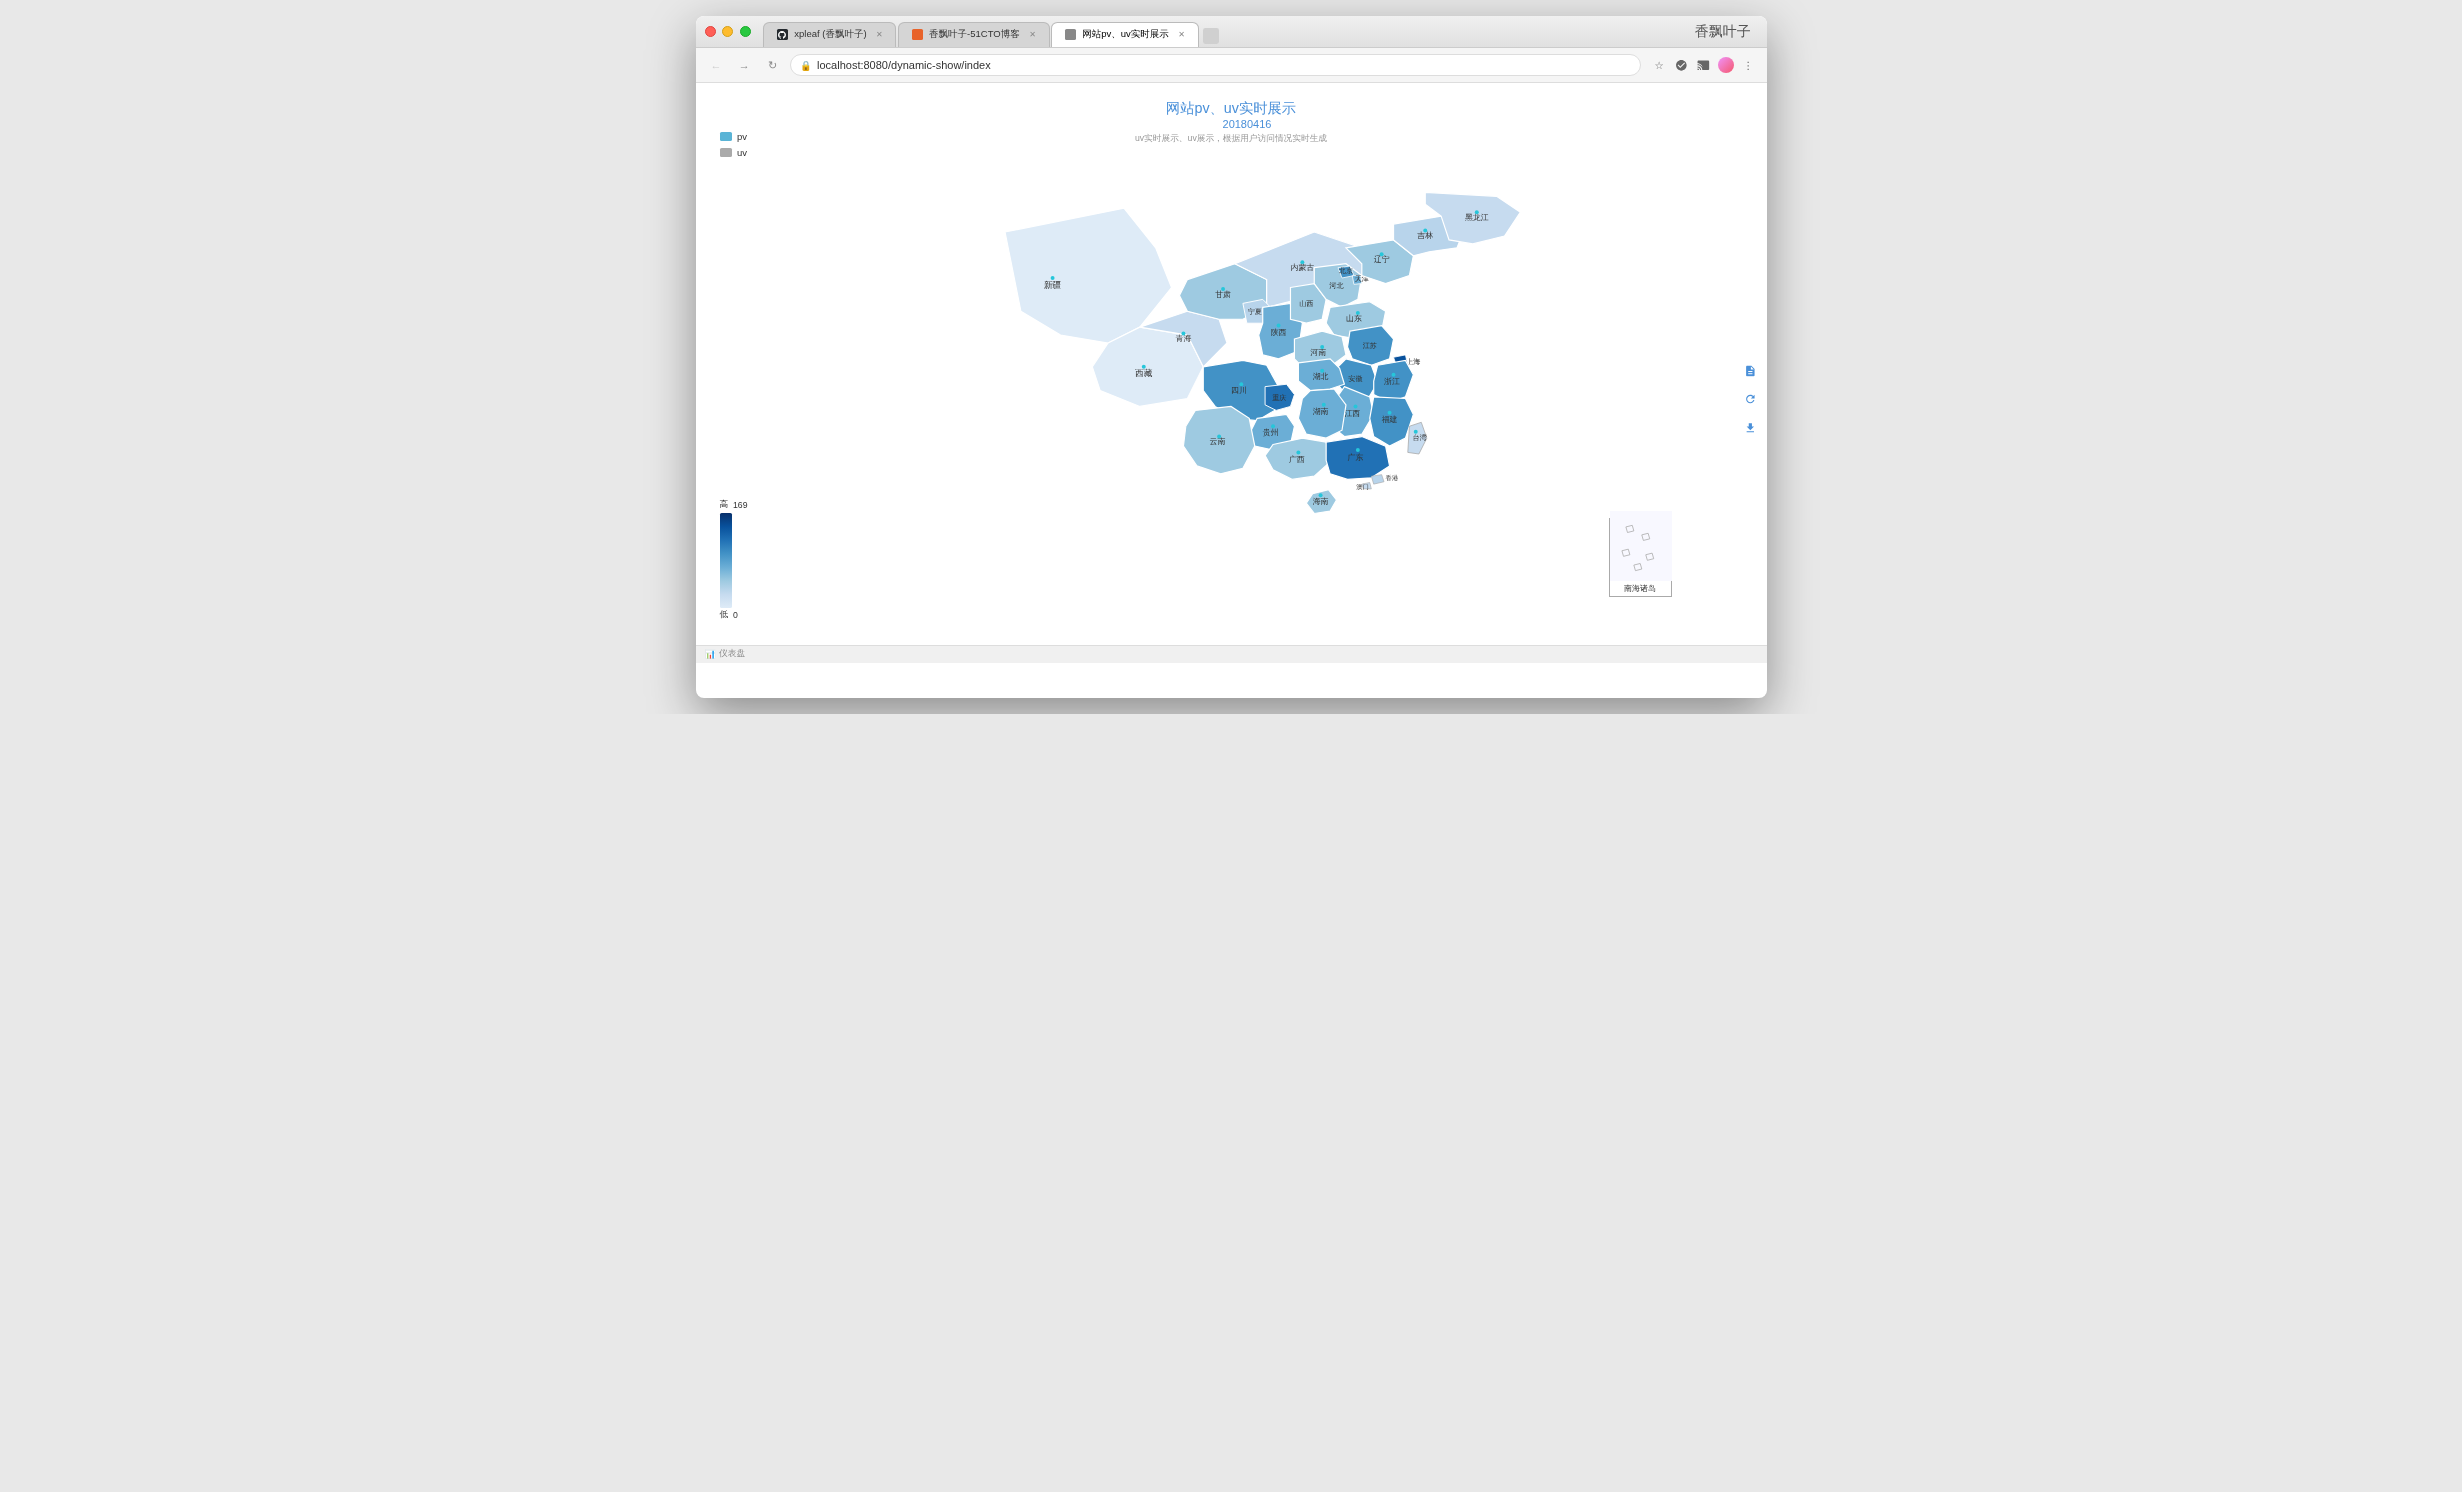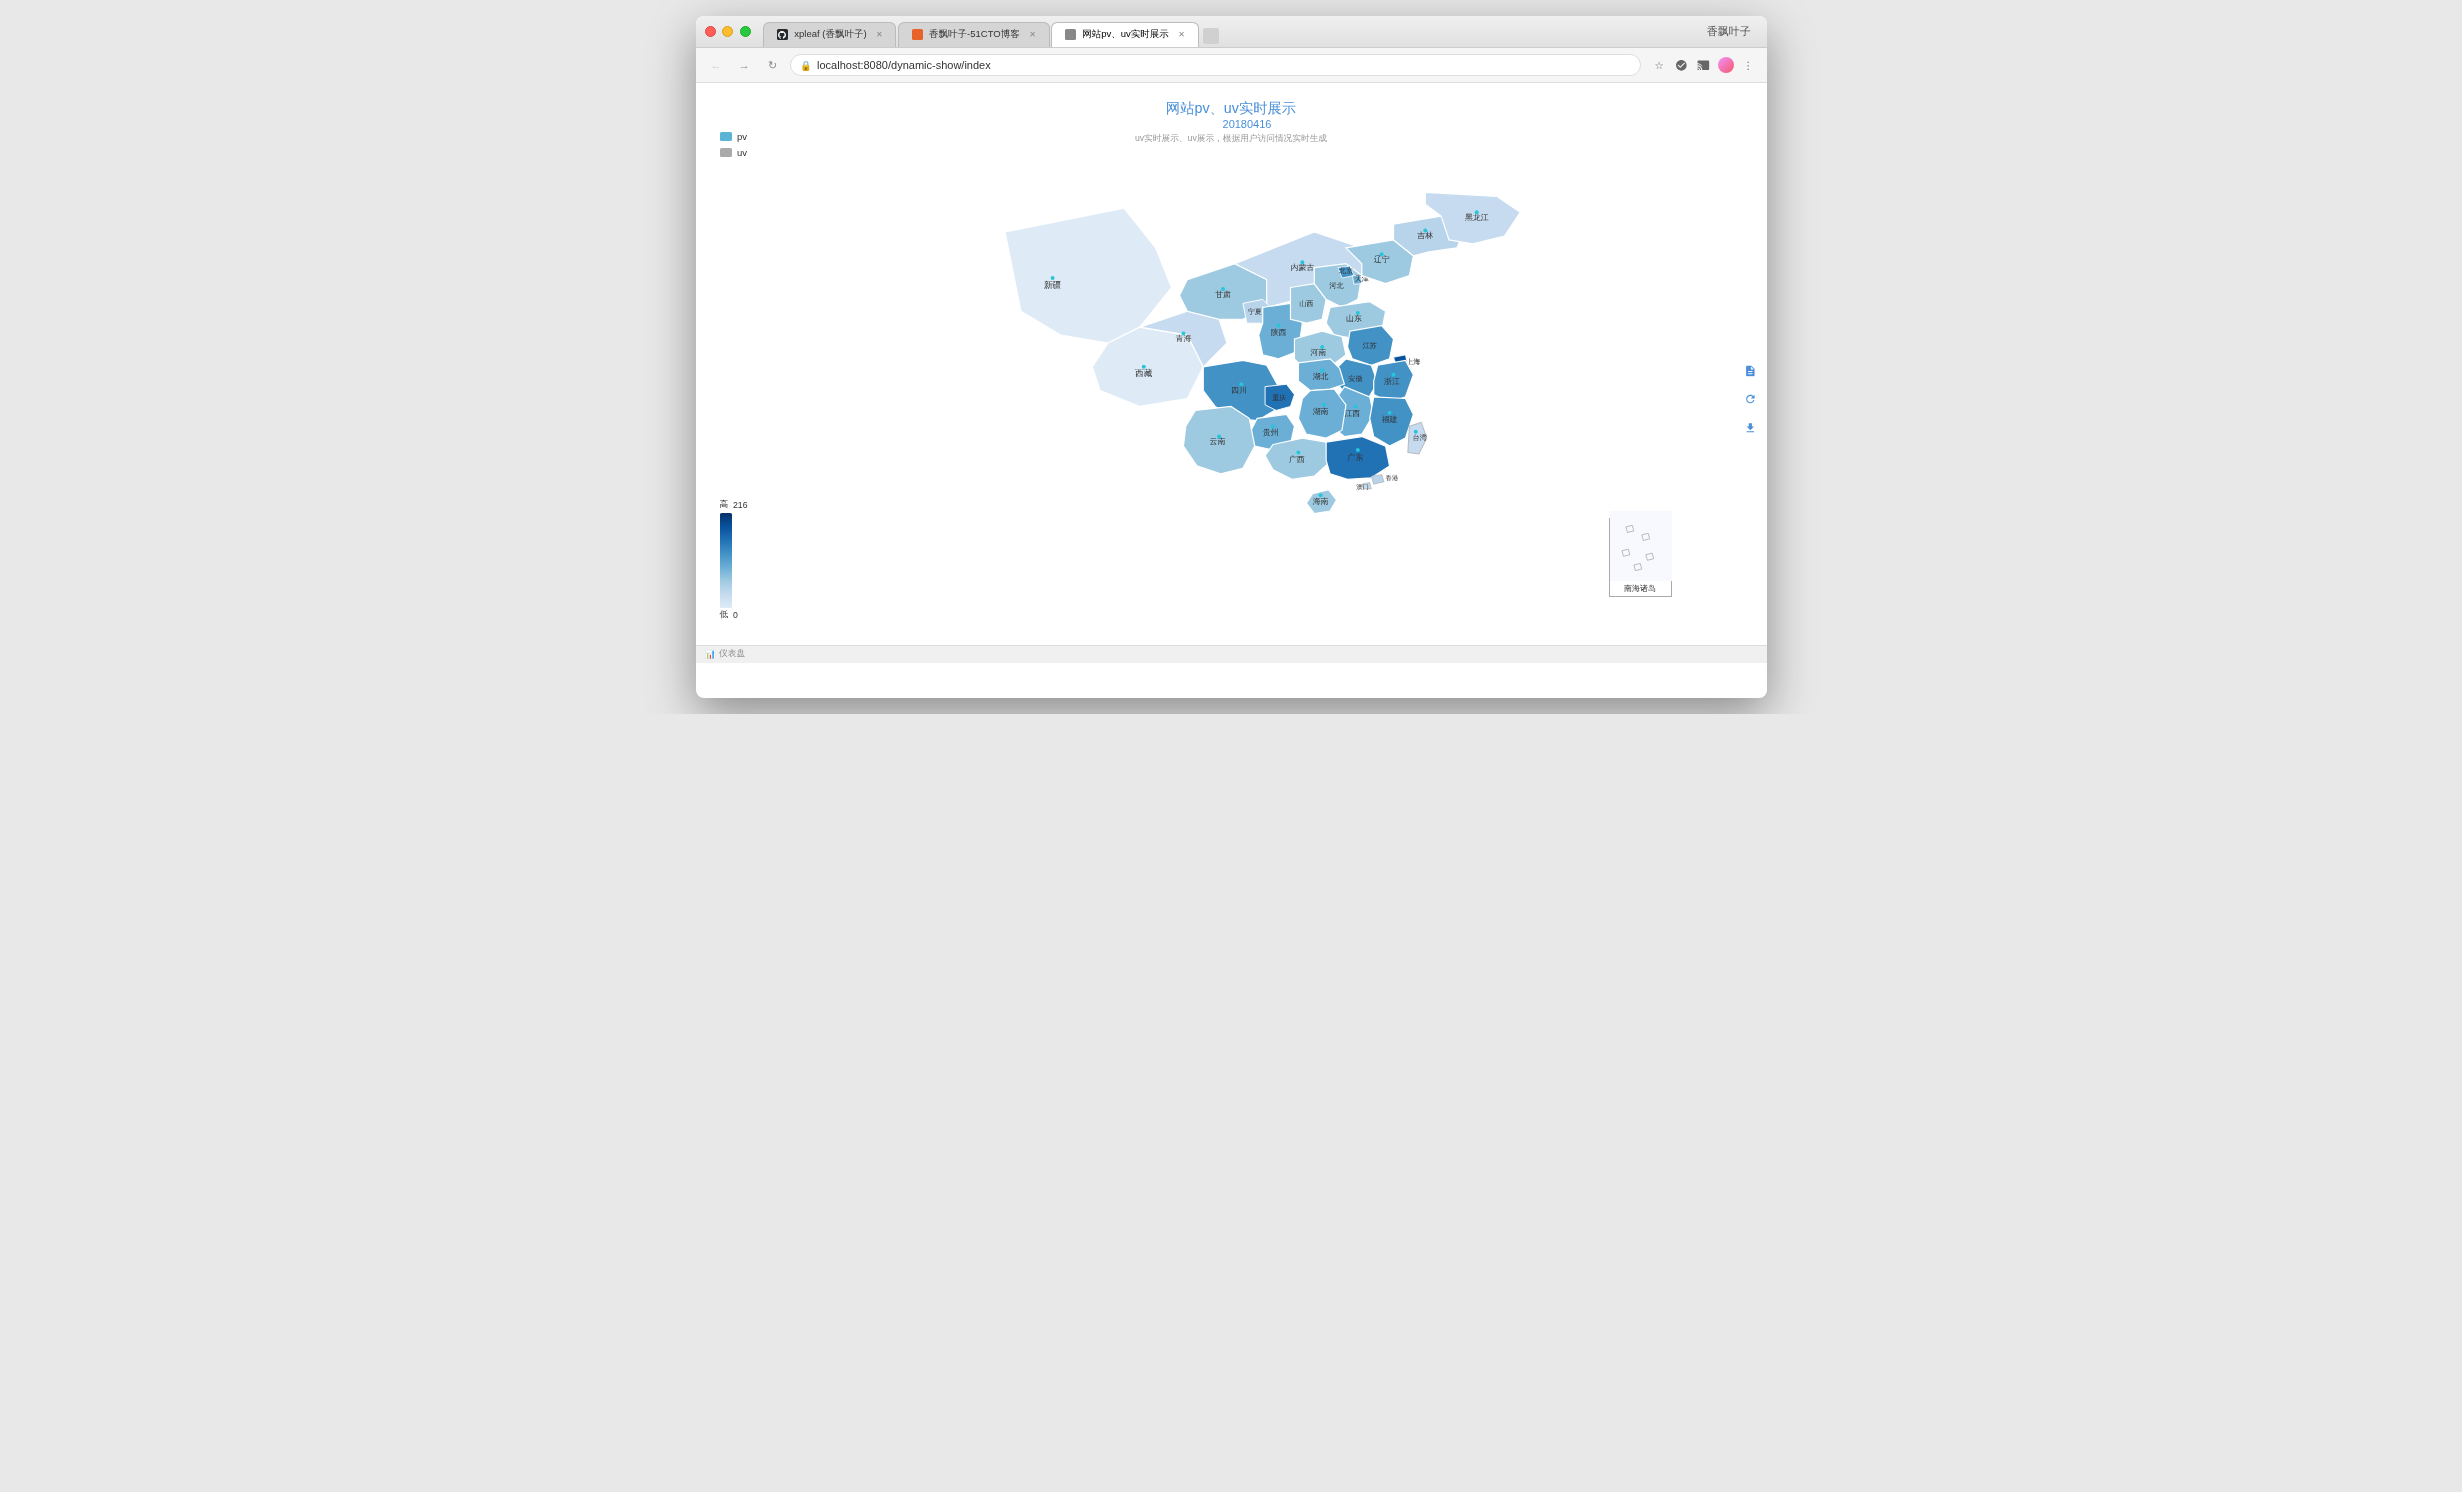--- a/index.html
+++ b/index.html
@@ -16,21 +16,21 @@
     .tl-yellow { background: #febc2e; border: 0.8px solid #d4a017; }
     .tl-green { background: #28c840; border: 0.8px solid #1aab29; }
 
     
     .tabs-bar { display: flex; align-items: flex-end; flex: 1; height: 100%; }
     .tab { height: 25.4px; padding: 0 12.7px; display: flex; align-items: center; gap: 6.3px; font-size: 9.5px; color: #333; background: #d5d5d5; border-radius: 6.3px 6.3px 0 0; margin-right: 1.6px; cursor: pointer; border: 0.8px solid #bbb; border-bottom: none; }
     .tab.active { background: #fff; color: #000; }
     .tab-icon { width: 11px; height: 11px; border-radius: 1.6px; flex-shrink: 0; }
     .tab-close { font-size: 8px; color: #888; margin-left: 3.2px; cursor: pointer; }
     .new-tab-btn { width: 22px; height: 22px; display: flex; align-items: center; justify-content: center; font-size: 11px; color: #888; cursor: pointer; }
-    .window-title { margin-left: auto; font-size: 11px; color: #555; padding-right: 6.3px; }
+    .window-title { margin-left: auto; font-size: 14px; color: #555; padding-right: 6.3px; }
 
     
     .toolbar { background: #f5f5f5; height: 35px; display: flex; align-items: center; padding: 0 9.5px; gap: 6.3px; border-bottom: 0.8px solid #ddd; }
     .nav-btn { width: 22px; height: 22px; display: flex; align-items: center; justify-content: center; border-radius: 50%; cursor: pointer; color: #888; font-size: 11px; }
     .nav-btn.disabled { color: #ccc; cursor: default; }
     .address-bar { flex: 1; height: 22px; background: #fff; border: 0.8px solid #ddd; border-radius: 11px; display: flex; align-items: center; padding: 0 9.5px; gap: 4.8px; }
     .address-text { font-size: 11px; color: #333; flex: 1; }
     .toolbar-icons { display: flex; gap: 4.8px; margin-left: 3.2px; }
     .toolbar-icon { width: 17.5px; height: 17.5px; display: flex; align-items: center; justify-content: center; color: #666; font-size: 10.3px; cursor: pointer; }
 
@@ -295,21 +295,21 @@
             <path d="M45,55 L53,53 L55,60 L47,62 Z" fill="none" stroke="#aaa" stroke-width="1"></path>
             <path d="M30,68 L38,66 L40,73 L32,75 Z" fill="none" stroke="#aaa" stroke-width="1"></path>
           </svg>
         </div>
         <span>南海诸岛</span>
       </div>
 
       <div style="position:absolute; left:24px; bottom:24px;">
         <div style="display:flex; align-items:center; gap:4.8px; margin-bottom:1.6px;">
           <span style="font-size:8.7px;color:#333;">高</span>
-          <span style="font-size:8.7px;color:#333;">216</span>
+          <span style="font-size:8.7px;color:#333;">169</span>
         </div>
         <div style="display:flex; gap:6.3px; align-items:stretch;">
           <div style="width:12.7px; height:95px; background: linear-gradient(to bottom, #08306b, #08519c, #2171b5, #4292c6, #6baed6, #9ecae1, #c6dbef, #deebf7); border-radius:1.6px;"></div>
         </div>
         <div style="display:flex; align-items:center; gap:4.8px; margin-top:1.6px;">
           <span style="font-size:8.7px;color:#333;">低</span>
           <span style="font-size:8.7px;color:#333;">0</span>
         </div>
       </div>
 

